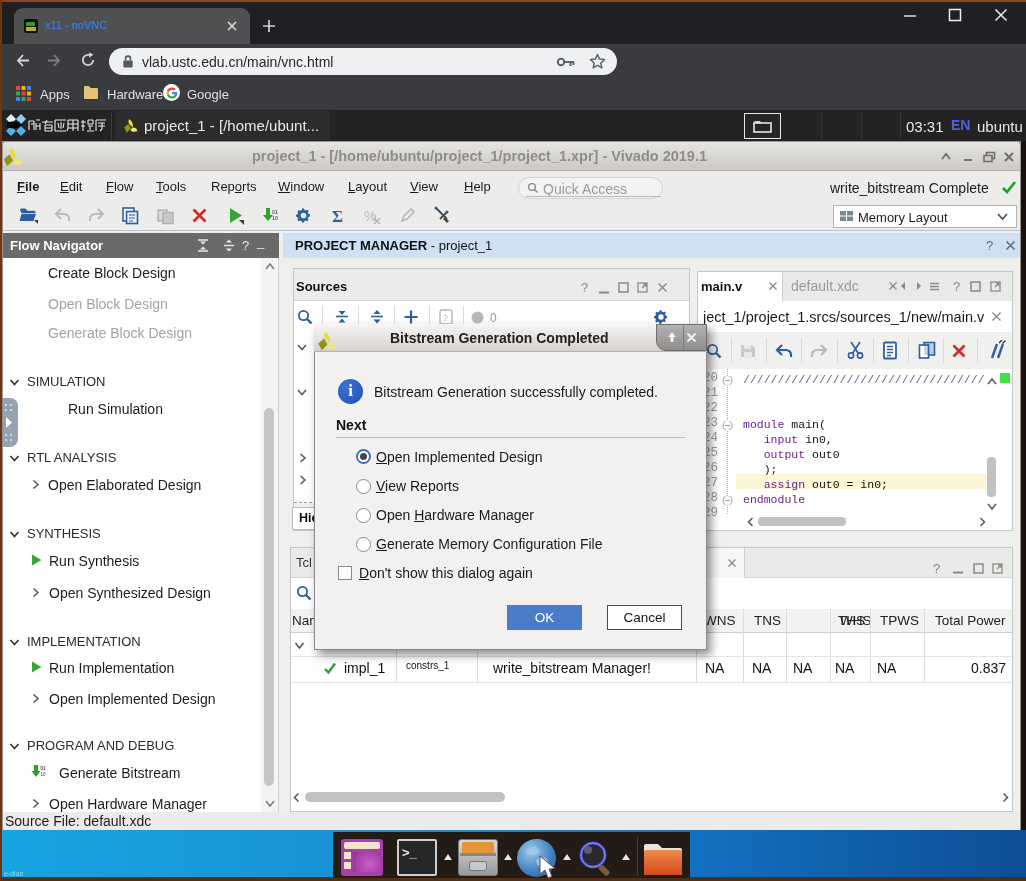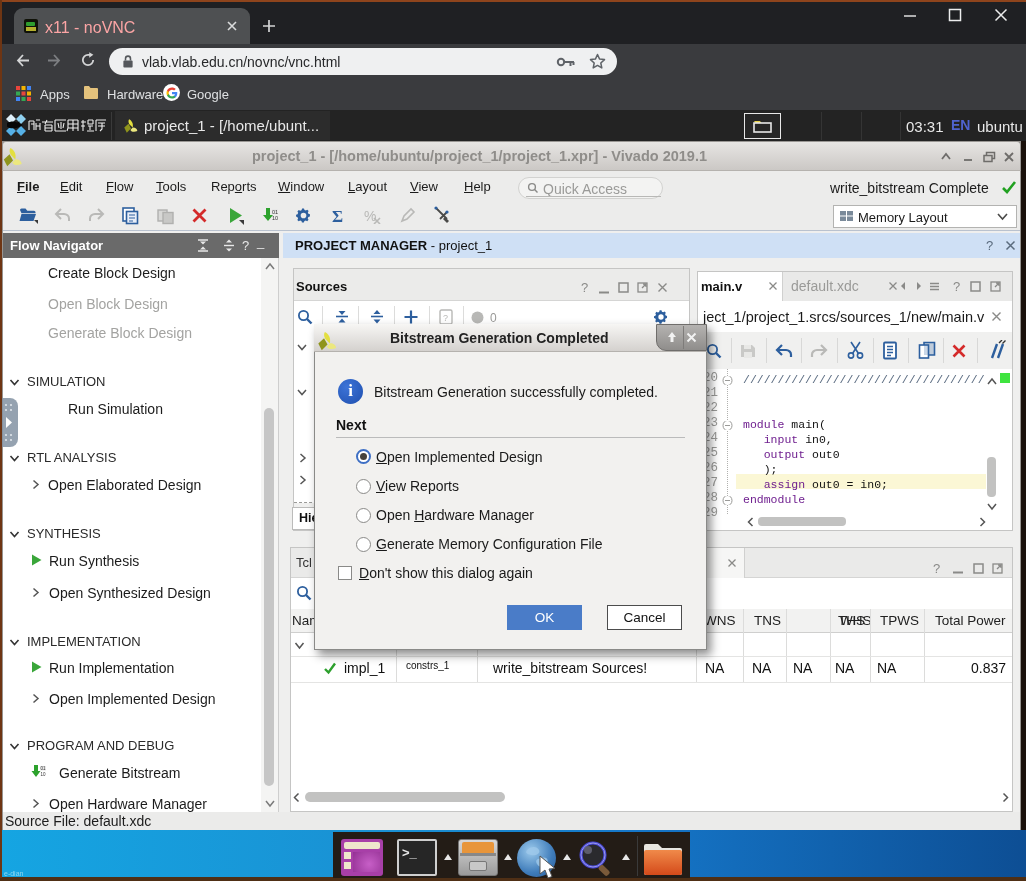--- a/index.html
+++ b/index.html
@@ -14,21 +14,21 @@
 
 <div class="abs" id="browser-frame" style="left:0;top:0;width:1026px;height:44px;background:#1f2023;"></div>
 <div class="abs" style="left:0;top:0;width:1026px;height:2px;background:#8e441c;"></div>
 
 <div class="abs" style="left:14px;top:8px;width:236px;height:36px;background:#4e5052;border-radius:9px 9px 0 0;"></div>
 
 <div class="abs" style="left:24px;top:19px;width:14px;height:14px;background:#101208;border-radius:2px;">
   <div class="abs" style="left:2px;top:2.5px;width:9px;height:4px;background:#2f9e2f;border-radius:1px;"></div>
   <div class="abs" style="left:2px;top:8px;width:10px;height:4px;background:#c8c232;opacity:.9;"></div>
 </div>
-<div class="abs" style="left:45px;top:19px;color:#fca5a5;font-size:16px;">x11 - noVNC</div>
+<div class="abs" style="left:45px;top:19px;color:#3b82f6;font-size:11px;">x11 - noVNC</div>
 
 <svg class="abs" style="left:226px;top:20px;" width="12" height="12" viewBox="0 0 12 12">
     <path d="M2 2 L10 10 M10 2 L2 10" stroke="#dadbdc" stroke-width="1.6"></path>
   </svg>
 
 <svg class="abs" style="left:262px;top:19px;" width="14" height="14" viewBox="0 0 14 14">
     <path d="M7 1 V13 M1 7 H13" stroke="#d3d4d5" stroke-width="1.7"></path>
   </svg>
 
 <svg class="abs" style="left:903px;top:9px;" width="14" height="14" viewBox="0 0 14 14">
@@ -50,21 +50,21 @@
   </svg>
 <svg class="abs" style="left:80px;top:52px;" width="16" height="16" viewBox="0 0 17 17">
     <path d="M14 8.5 A5.5 5.5 0 1 1 8.5 3 H12" stroke="#d4d5d6" stroke-width="1.9" fill="none"></path>
     <path d="M9.8 0.2 L14.2 3 L9.8 6 Z" fill="#d4d5d6"></path>
   </svg>
 <div class="abs" style="left:109px;top:48px;width:508px;height:27px;background:#eff0f1;border-radius:13.5px;"></div>
 <svg class="abs" style="left:122px;top:54px;" width="12" height="15" viewBox="0 0 13 15">
     <rect x="1.5" y="6.5" width="10" height="7.5" rx="1" fill="#55585c"></rect>
     <path d="M3.8 6.5 V4.4 a2.7 2.7 0 0 1 5.4 0 V6.5" stroke="#55585c" stroke-width="1.7" fill="none"></path>
   </svg>
-<div class="abs" style="left:142px;top:54px;color:#27282a;font-size:14px;">vlab.vlab.edu.cn/novnc/vnc.html</div>
+<div class="abs" style="left:142px;top:54px;color:#27282a;font-size:14px;">vlab.ustc.edu.cn/main/vnc.html</div>
 <svg class="abs" style="left:556px;top:55px;" width="20" height="14" viewBox="0 0 20 14">
     <circle cx="5" cy="7" r="3.2" fill="none" stroke="#5f6368" stroke-width="2"></circle>
     <path d="M8.2 7 H18 M14.5 7 V11 M17.5 7 V10" stroke="#5f6368" stroke-width="2"></path>
   </svg>
 <svg class="abs" style="left:589px;top:53px;" width="17" height="17" viewBox="0 0 17 17">
     <path d="M8.5 1.5 l2.1 4.6 4.9.5 -3.7 3.4 1 4.9 -4.3-2.5 -4.3 2.5 1-4.9 -3.7-3.4 4.9-.5z" fill="none" stroke="#5f6368" stroke-width="1.5" stroke-linejoin="round"></path>
   </svg>
 
 <div class="abs" style="left:0;top:77px;width:1026px;height:33px;background:#3a3b3e;"></div>
 <svg class="abs" style="left:16px;top:86px;" width="15" height="15" viewBox="0 0 15 15">
@@ -580,21 +580,21 @@
 <svg class="abs" style="left:294px;top:640px;" width="11" height="11" viewBox="0 0 11 11">
     <path d="M1.5 3 L5.5 8 L9.5 3" stroke="#555" stroke-width="1.5" fill="none"></path>
   </svg>
 <div class="abs" style="left:291px;top:656px;width:721px;height:1px;background:#e4e4e3;"></div>
 
 <svg class="abs" style="left:323px;top:661px;" width="14" height="14" viewBox="0 0 14 14">
     <path d="M2 8 L5.5 11.5 L12 2.5" stroke="#2da02d" stroke-width="2.4" fill="none"></path>
   </svg>
 <div class="abs" style="left:344px;top:660px;color:#111;font-size:14px;">impl_1</div>
 <div class="abs" style="left:406px;top:660px;color:#111;font-size:10px;">constrs_1</div>
-<div class="abs" style="left:493px;top:660px;color:#111;font-size:14px;">write_bitstream Sources!</div>
+<div class="abs" style="left:493px;top:660px;color:#111;font-size:14px;">write_bitstream Manager!</div>
 <div class="abs" style="left:705px;top:660px;color:#111;font-size:14px;">NA</div>
 <div class="abs" style="left:752px;top:660px;color:#111;font-size:14px;">NA</div>
 <div class="abs" style="left:793px;top:660px;color:#111;font-size:14px;">NA</div>
 <div class="abs" style="left:835px;top:660px;color:#111;font-size:14px;">NA</div>
 <div class="abs" style="left:877px;top:660px;color:#111;font-size:14px;">NA</div>
 <div class="abs" style="left:971px;top:660px;color:#111;font-size:14px;">0.837</div>
 <div class="abs" style="left:291px;top:682px;width:721px;height:1px;background:#e4e4e3;"></div>
 
 <svg class="abs" style="left:292px;top:792px;" width="9" height="11" viewBox="0 0 9 11">
     <path d="M6.5 1.5 L2.5 5.5 L6.5 9.5" stroke="#555" stroke-width="1.5" fill="none"></path>

